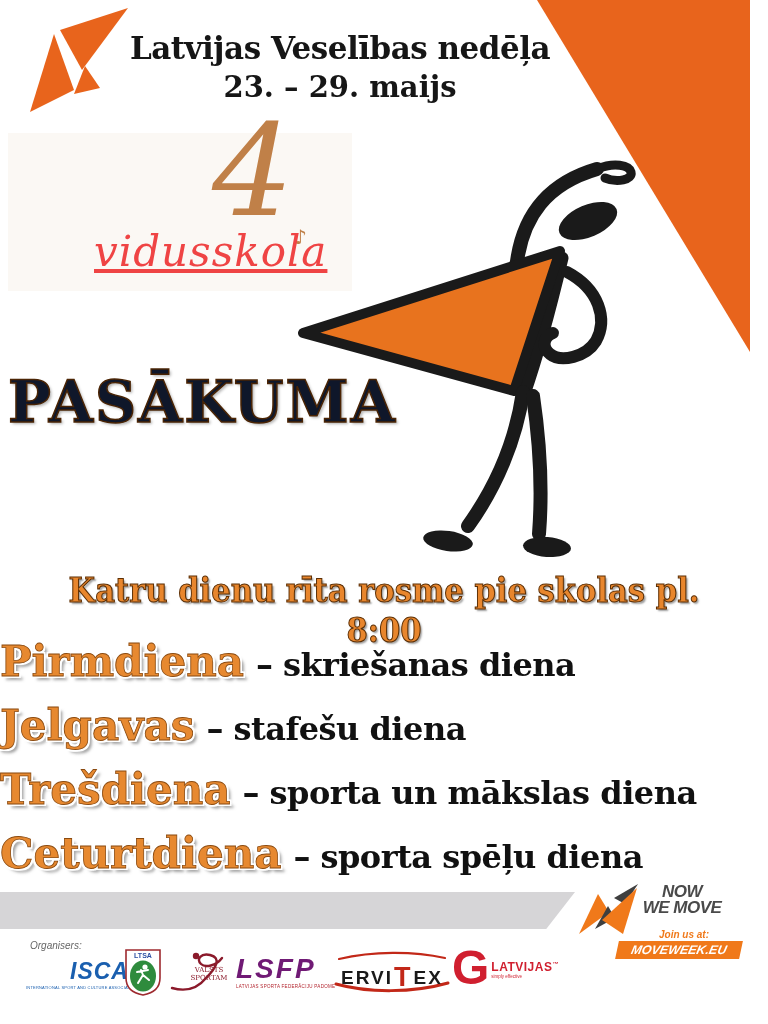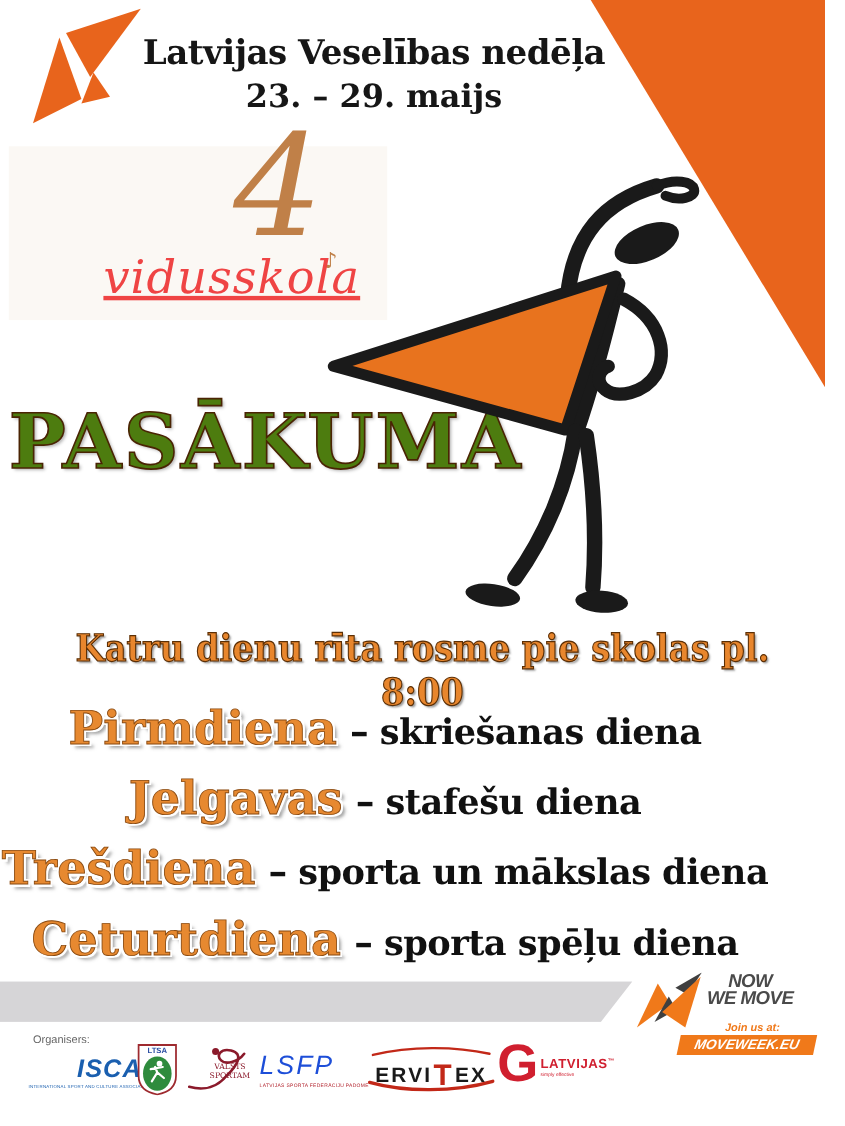--- a/index.html
+++ b/index.html
@@ -16,36 +16,36 @@
   .title-l2{font-size:29px;font-weight:bold;line-height:38px;}
 
   
   .school-box{position:absolute;left:8px;top:133px;width:344px;height:158px;background:#FBF8F4;}
   .school-w1{position:absolute;left:16px;top:52px;font-style:italic;font-size:54px;color:#C08048;letter-spacing:1px;}
   .school-4{position:absolute;left:204px;top:-26px;font-style:italic;font-size:128px;line-height:1;color:#C08048;}
   .school-note{position:absolute;left:286px;top:92px;font-size:20px;color:#C08048;}
   .school-w2{position:absolute;left:86px;top:94px;font-style:italic;font-size:42px;color:#ef4444;letter-spacing:1px;text-decoration:underline;}
 
   
-  .main-heading{position:absolute;left:8px;top:368px;line-height:68px;font-size:69px;font-weight:bold;
-                letter-spacing:2px;color:#4d7c0f;-webkit-text-stroke:1.5px #4a2404;
+  .main-heading{position:absolute;left:8px;top:368px;line-height:68px;font-size:57px;font-weight:bold;
+                letter-spacing:2px;color:#0f172a;-webkit-text-stroke:1.5px #4a2404;
                 text-shadow:2px 2px 3px rgba(0,0,0,0.3);}
 
   
   .figure-svg{position:absolute;left:280px;top:140px;width:400px;height:430px;}
 
   
   .subheading{position:absolute;left:0;top:570px;width:768px;text-align:center;
               font-size:34px;font-weight:bold;color:#E8862D;
               -webkit-text-stroke:1.1px #5c2f05;
               text-shadow:2px 2px 2px rgba(90,90,90,0.6);
               transform:scaleX(0.9);transform-origin:center;}
 
   
-  .schedule{position:absolute;left:0;top:630px;width:700px;text-align:center;}
+  .schedule{position:absolute;left:0;top:630px;width:700px;text-align:left;}
   .sched-row{height:64px;line-height:64px;white-space:nowrap;}
   .day{font-size:42px;font-weight:bold;color:#E78930;-webkit-text-stroke:0.8px #8a4a10;
        text-shadow:-2px -2px 0 #fff,0 -2px 0 #fff,2px -2px 0 #fff,-2px 0 0 #fff,2px 0 0 #fff,
                    -2px 2px 0 #fff,0 2px 0 #fff,2px 2px 0 #fff,4px 4px 3px rgba(90,90,90,0.55);}
   .sep{font-size:34px;font-weight:bold;color:#111;margin-left:12px;}
   .activity{font-size:32px;font-weight:bold;color:#111;margin-left:10px;letter-spacing:-0.5px;}
 
   
   .gray-bar{position:absolute;left:0;top:892px;width:575px;height:37px;background:#D6D5D7;
             clip-path:polygon(0 0,100% 0,95% 100%,0 100%);}
@@ -57,30 +57,30 @@
             color:#4a4a4a;line-height:16px;font-size:17px;letter-spacing:-0.5px;}
   .join{position:absolute;left:628px;top:929px;width:112px;text-align:center;
         font-family:"Liberation Sans", sans-serif;font-style:italic;font-weight:bold;
         font-size:10px;color:#F0791A;}
   .badge{position:absolute;left:617px;top:941px;width:124px;height:18px;background:#F0791A;
          transform:skewX(-12deg);text-align:center;line-height:18px;color:#fff;
          font-family:"Liberation Sans", sans-serif;font-style:italic;font-weight:900;font-size:12.5px;}
 
   
   .organisers{position:absolute;left:30px;top:940px;font-family:"Liberation Sans", sans-serif;
-              font-size:10px;color:#666;}
+              font-size:10px;color:#666;font-style:italic;}
   .sponsor{position:absolute;font-family:"Liberation Sans", sans-serif;}
   .isca{left:26px;top:954px;width:84px;}
   .isca-row{display:flex;align-items:flex-end;}
   .isca-name{font-size:23px;font-weight:900;font-style:italic;color:#1A5FAF;letter-spacing:1px;line-height:26px;margin-left:44px;}
   .isca-sub{font-size:4px;color:#1A5FAF;letter-spacing:0.2px;margin-top:1px;white-space:nowrap;}
   .ltsa{left:124px;top:948px;}
   .valsts{left:166px;top:946px;}
   .lsfp{left:236px;top:956px;}
-  .lsfp-name{font-size:24px;font-weight:400;font-style:italic;color:#1d4ed8;letter-spacing:2px;line-height:26px;}
+  .lsfp-name{font-size:28px;font-weight:700;font-style:italic;color:#701a75;letter-spacing:2px;line-height:26px;}
   .lsfp-sub{font-size:4.5px;color:#B01E28;letter-spacing:0.3px;white-space:nowrap;margin-top:2px;}
   .ervitex{left:333px;top:948px;width:118px;height:46px;}
   .erv-text{position:absolute;left:0;top:12px;width:118px;text-align:center;font-weight:bold;
             font-size:19px;color:#1a1a1a;letter-spacing:2px;white-space:nowrap;}
   .erv-t{color:#C22818;font-size:27px;font-weight:bold;position:relative;top:2px;margin:0 1px;}
   .gym{left:452px;top:946px;display:flex;align-items:flex-start;}
   .gym-g{font-size:48px;line-height:44px;font-weight:bold;color:#D01F2F;}
   .gym-col{margin-left:2px;margin-top:14px;}
   .gym-name{font-size:12px;font-weight:900;color:#D01F2F;letter-spacing:0.5px;}
   .gym-tm{font-size:6px;vertical-align:super;}

